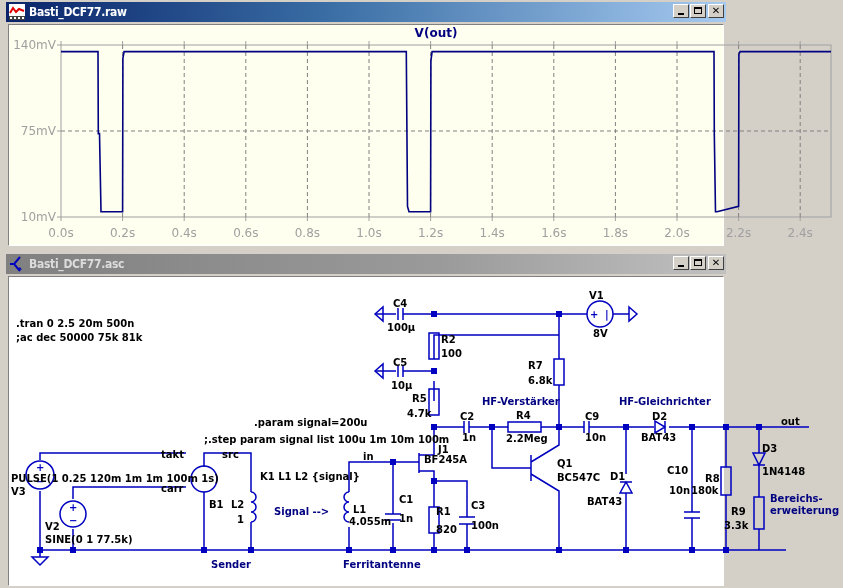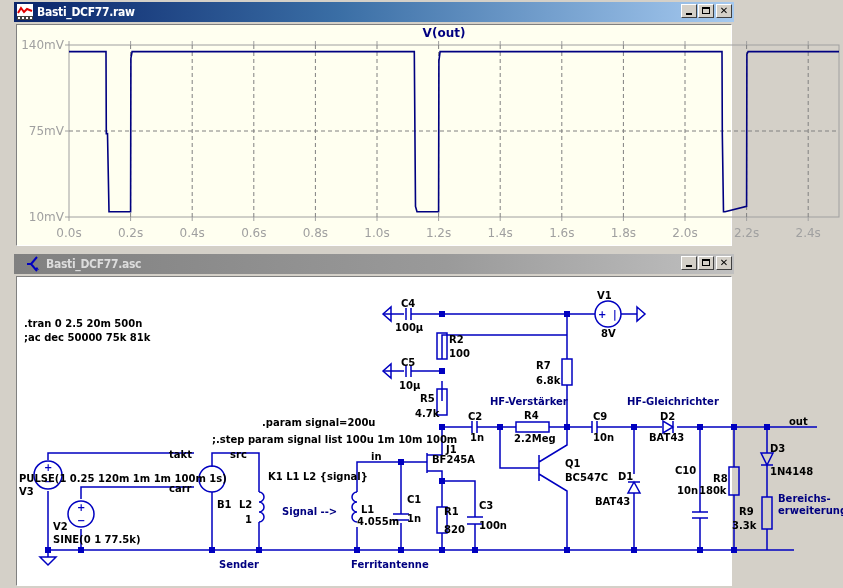--- a/index.html
+++ b/index.html
@@ -1,20 +1,20 @@
 <!DOCTYPE html>
 <html><head>
 <meta charset="utf-8">
 <style>
   html, body { margin:0; padding:0; }
   body { width:843px; height:588px; background:#d4d0c8; position:relative; overflow:hidden; font-family:"DejaVu Sans", sans-serif; }
-  .win { position:absolute; left:12px; width:724px; background:#d4d0c8; }
+  .win { position:absolute; left:4px; width:724px; background:#d4d0c8; }
   .titlebar { position:absolute; left:2px; right:2px; top:2px; height:20px; display:flex; align-items:center; }
   .titlebar.active { background:linear-gradient(to right,#0a246a,#3a6ea5 45%,#a6caf0); }
-  .titlebar.inactive { background:linear-gradient(to right,#808080,#9a9a9a 60%,#c0c0c0);padding-left:9px; }
+  .titlebar.inactive { background:linear-gradient(to right,#808080,#9a9a9a 60%,#c0c0c0); }
   .titlebar .ticon { width:16px; height:16px; margin-left:3px; margin-right:4px; }
   .titlebar .ttext { font-family:"DejaVu Sans Condensed","DejaVu Sans",sans-serif; font-size:12px; font-weight:bold; color:#fff; letter-spacing:-0.3px; }
   .titlebar.inactive .ttext { color:#dcdcdc; }
   .tbtns { position:absolute; right:2px; top:2px; display:flex; gap:0; }
   .tbtn { width:16px; height:14px; background:#d4d0c8; border:1px solid; border-color:#fff #404040 #404040 #fff; box-sizing:border-box; margin-left:1px; position:relative; font-size:10px; font-weight:bold; line-height:12px; text-align:center; color:#000; font-family:"DejaVu Sans",sans-serif; }
   .tbtn.close { margin-left:2px; }
   .tbtn .minbar { position:absolute; left:4px; bottom:2px; width:6px; height:2px; background:#000; }
   .tbtn .maxbox { position:absolute; left:3px; top:2px; width:8px; height:7px; border:1px solid #000; border-top-width:2px; box-sizing:border-box; }
   .client { position:absolute; left:4px; right:4px; border:1px solid; border-color:#808080 #fff #fff #808080; box-sizing:border-box; }
   .plot-client { background:#fffff0; }

